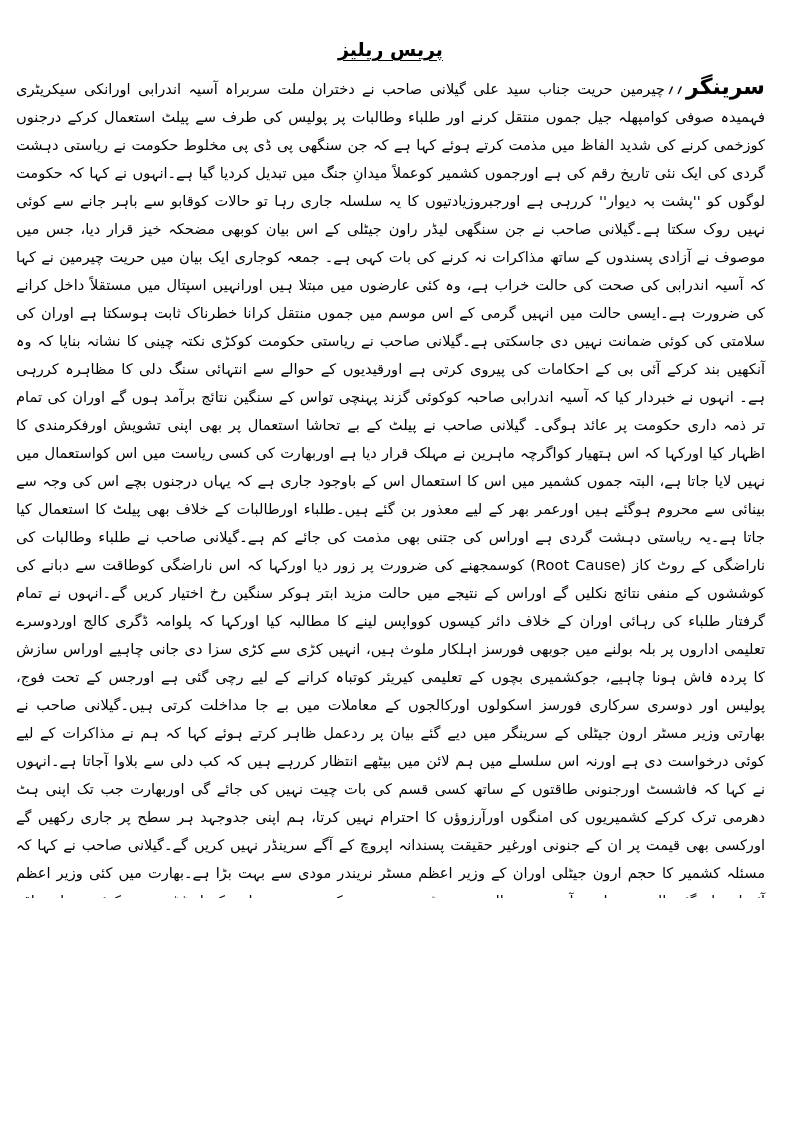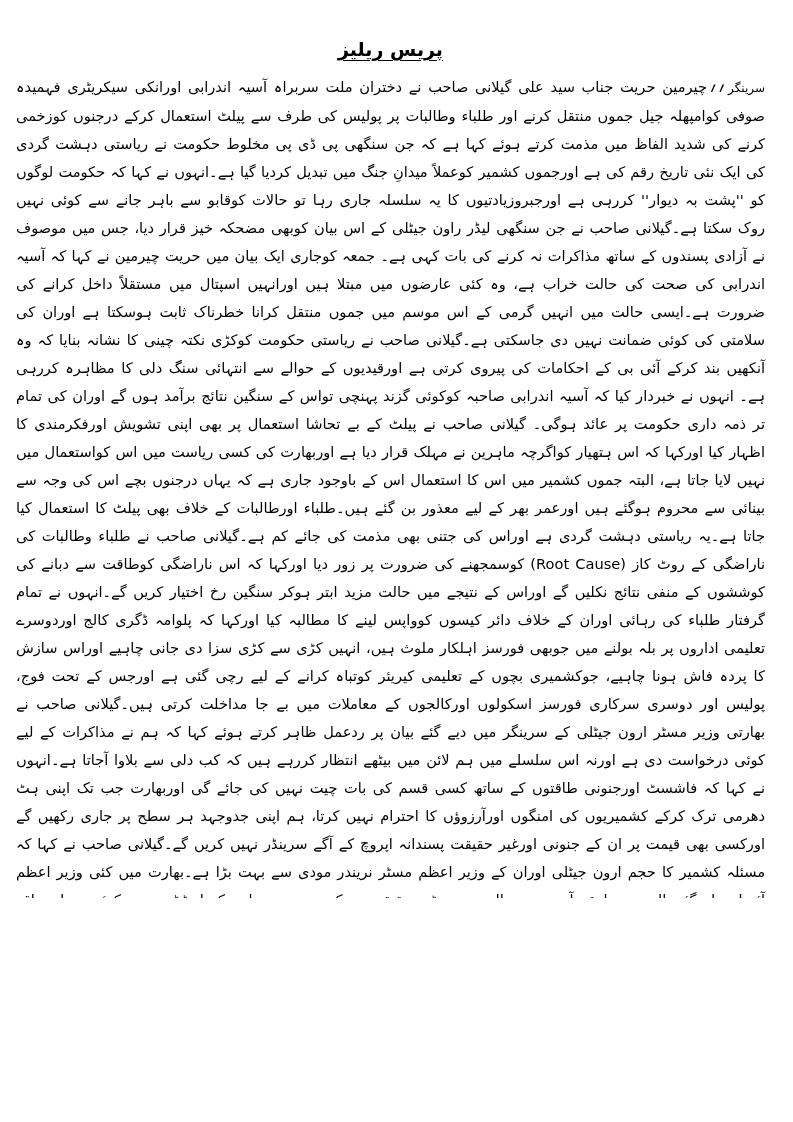--- a/index.html
+++ b/index.html
@@ -31,22 +31,22 @@
   }
   .body-text {
     margin: 0;
     font-size: 14.6px;
     line-height: 28px;
     text-align: justify;
     text-align-last: center;
     word-spacing: 0.5px;
   }
   .dateline {
-    font-weight: normal;
-    font-size: 12px;
+    font-weight: bold;
+    font-size: 22px;
   }
   .sep {
     font-weight: normal;
     padding: 0 2px;
   }
 </style>
 </head>
 <body>
 
 <div class="page">

